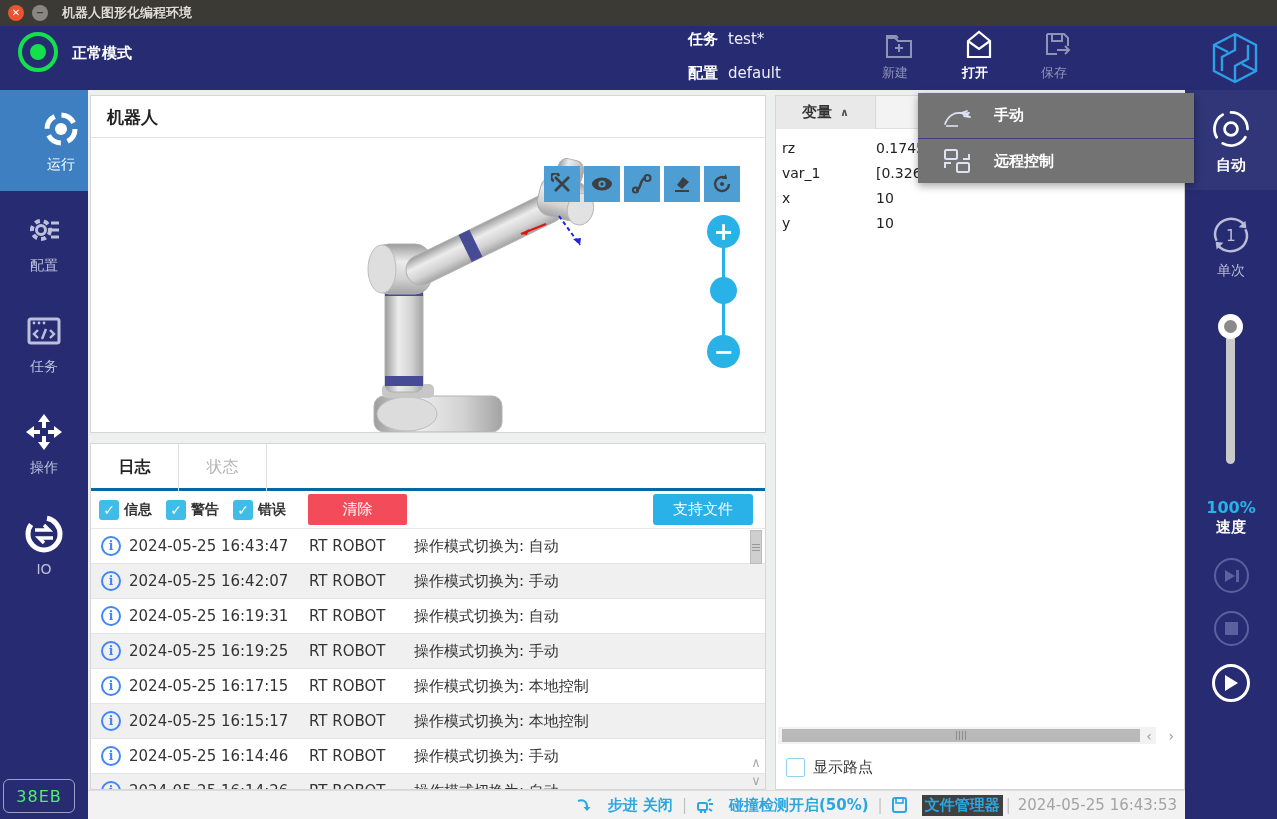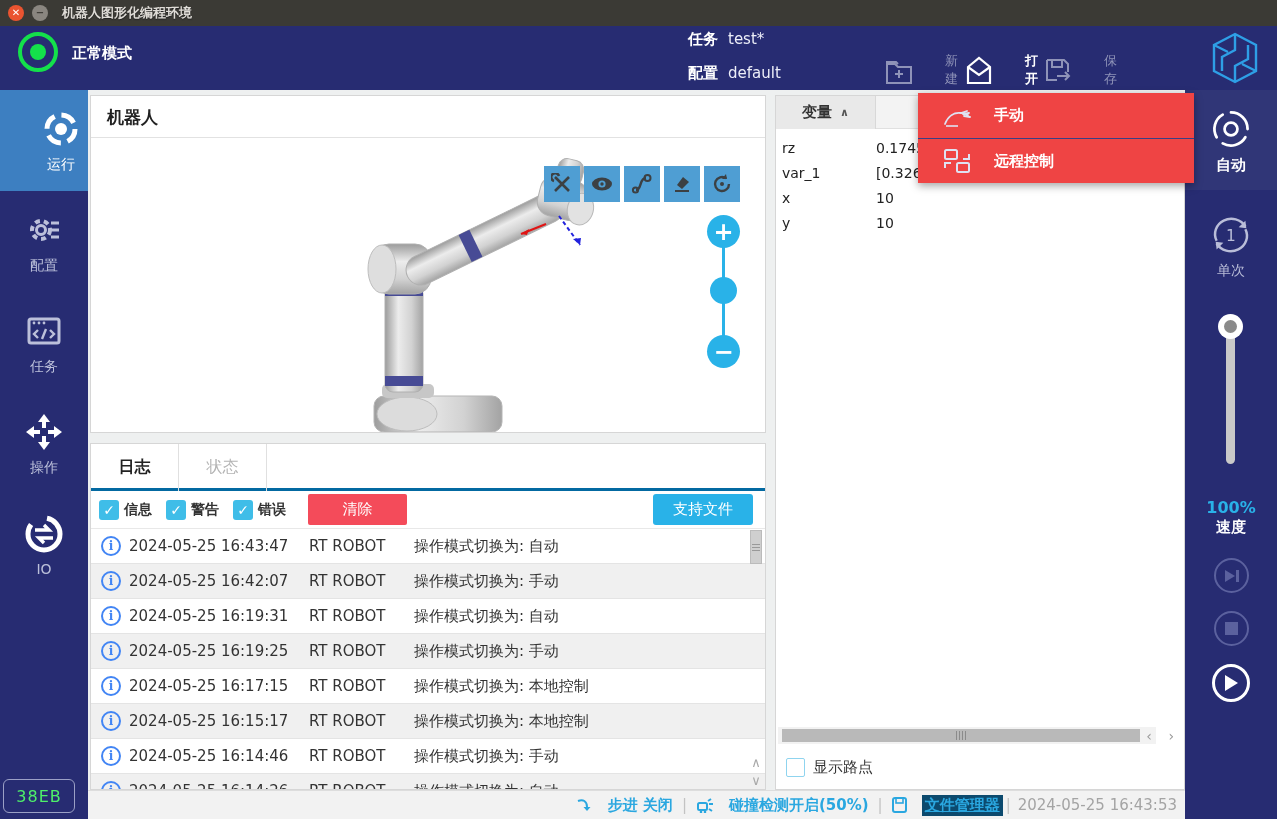--- a/index.html
+++ b/index.html
@@ -15,21 +15,21 @@
   .wintitle { color:#dedbd6; font-weight:bold; font-size:13px; margin-left:14px; text-shadow:0 1px 1px #222; }
 
   
   .topbar { position:absolute; left:0; top:26px; width:1277px; height:64px; background:#272c72; }
   .mode-ind { position:absolute; left:18px; top:6px; width:40px; height:40px; border-radius:50%; border:4px solid #14e04b; display:flex; align-items:center; justify-content:center; }
   .mode-ind .dot { width:16px; height:16px; border-radius:50%; background:#14e04b; }
   .mode-text { position:absolute; left:72px; top:18px; color:#fff; font-weight:bold; font-size:15px; }
   .kv { position:absolute; color:#fff; font-size:15px; }
   .kv .k { font-weight:bold; }
   .kv .v { margin-left:10px; color:#eceef8; font-weight:normal; }
-  .topaction { position:absolute; top:2px; width:64px; height:60px; display:flex; flex-direction:row; align-items:flex-end; cursor:pointer;gap:29px; }
+  .topaction { position:absolute; top:2px; width:64px; height:60px; display:flex; flex-direction:column; align-items:flex-start; cursor:pointer; }
   .topaction .lbl { font-size:13px; margin-top:2px; }
   .topaction.dim { color:#8f93b8; }
   .topaction.lit { color:#ffffff; }
   .topaction.dim .lbl { color:#8f93b8; }
   .topaction.lit .lbl { color:#fff; font-weight:bold; }
   .brand { position:absolute; right:14px; top:4px; width:56px; height:56px; display:flex; align-items:center; justify-content:center; }
 
   
   .lsidebar { position:absolute; left:0; top:90px; width:88px; height:729px; background:#272c72; }
   .nav-item { width:88px; height:101px; display:flex; flex-direction:column; align-items:center; justify-content:center; color:#bcc0da; cursor:pointer; }
@@ -99,31 +99,31 @@
   .vvalue { flex:1; }
   .hsb { position:absolute; left:2px; bottom:45px; width:378px; height:17px; background:#f2f2f2; }
   .hsb-thumb { position:absolute; left:4px; top:2px; width:358px; height:13px; background:#b9b9b9; display:flex; align-items:center; justify-content:center; gap:2px; cursor:pointer; }
   .hsb-thumb i { width:1px; height:9px; background:#8b8b8b; }
   .hsb-arrows { position:absolute; right:4px; bottom:45px; color:#9a9a9a; font-size:14px; letter-spacing:6px; cursor:pointer; }
   .waypoint { position:absolute; left:10px; bottom:12px; display:flex; align-items:center; gap:8px; }
   .waypoint .box { width:19px; height:19px; border:1px solid #8fd4ef; background:#fff; border-radius:2px; cursor:pointer; }
   .waypoint .wlbl { font-size:15px; color:#333; }
 
   
-  .modemenu { position:absolute; left:918px; top:93px; width:276px; height:90px; background:#ef4444; z-index:50; box-shadow:0 3px 8px rgba(0,0,0,.35); }
+  .modemenu { position:absolute; left:918px; top:93px; width:276px; height:90px; background:#737373; z-index:50; box-shadow:0 3px 8px rgba(0,0,0,.35); }
   .mm-item { height:45px; display:flex; align-items:center; color:#fff; font-size:15px; cursor:pointer; }
   .mm-item + .mm-item { border-top:1px solid #3a3f85; }
   .mm-ico { width:30px; margin-left:24px; display:flex; justify-content:center; }
   .mm-lbl { margin-left:22px; font-weight:bold; }
 
   
   .statusbar { position:absolute; left:88px; top:790px; width:1097px; height:29px; background:#f2f2f2; border-top:1px solid #ddd; display:flex; align-items:center; justify-content:flex-end; font-size:15px; }
   .sb-item { display:flex; align-items:center; gap:15px; color:#2aa7e0; font-weight:bold; }
   .sb-div { color:#c3c3c3; margin:0 9px; font-weight:normal; }
-  .sb-fm { background:#0c4a6e; padding:1px 3px;text-decoration:underline; }
+  .sb-fm { background:#404040; padding:1px 3px; }
   .sb-time { color:#a4a4a4; font-weight:normal; margin-left:4px; margin-right:8px; }
 
   svg { display:block; }
 </style>
 </head>
 <body>
 
 <div id="root">
 
   <div class="titlebar">

